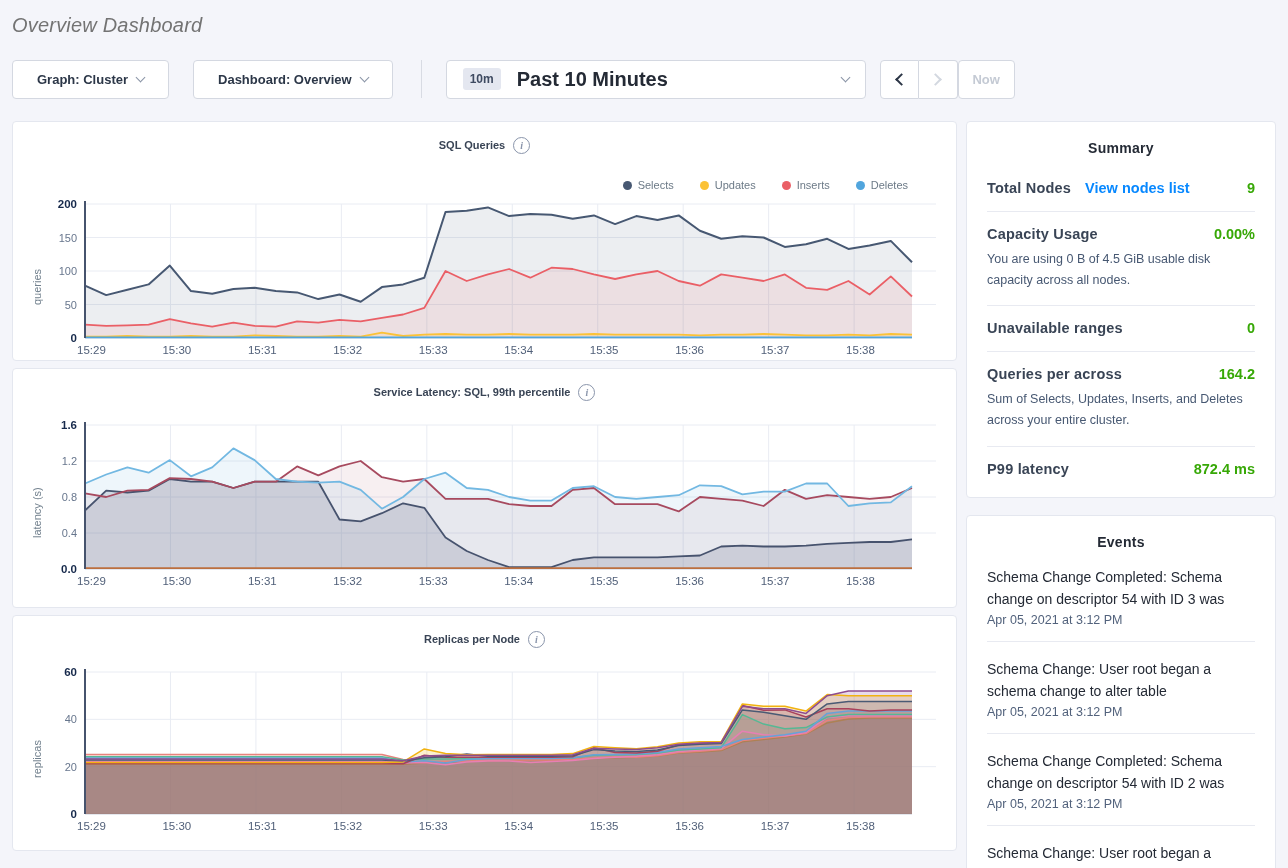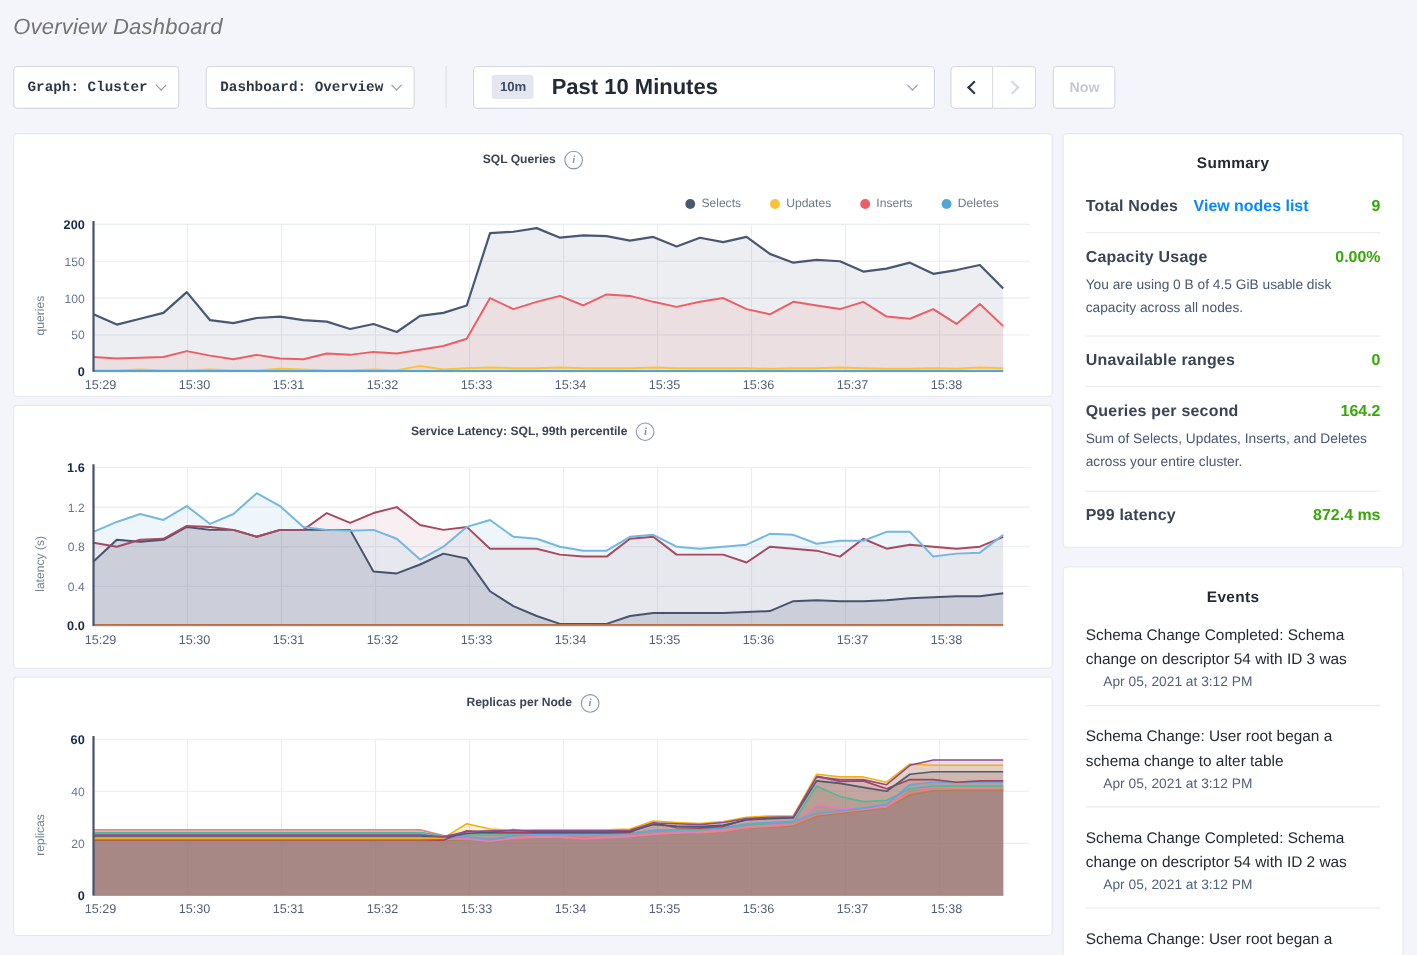--- a/index.html
+++ b/index.html
@@ -3,43 +3,43 @@
 <meta charset="utf-8">
 <style>
   * { margin:0; padding:0; box-sizing:border-box; }
   html,body { width:1288px; height:868px; overflow:hidden; background:#f4f5fa;
     font-family:"Liberation Sans", sans-serif; color:#242a35; }
   h1.page-title { font-size:20px; font-weight:500; color:#737373; margin:14px 0 0 12px; letter-spacing:.2px;font-style:italic; }
 
   
   .controls { display:flex; align-items:center; margin:22px 12px 0 12px; height:40px; }
   .dd { display:flex; align-items:center; justify-content:center; gap:9px; background:#fff;
-    border:1px solid #d4d8e1; border-radius:4px; height:39px; padding:0 12px; font-size:13px;
-    font-weight:700; color:#2c3748; cursor:pointer; font-family:Liberation Mono, monospace; }
+    border:1px solid #d4d8e1; border-radius:4px; height:39px; padding:0 24px; font-size:13px;
+    font-weight:700; color:#2c3748; cursor:pointer; font-family:Liberation Sans, sans-serif; }
   .dd + .dd { margin-left:24px; }
   .chev { display:inline-block; width:7px; height:7px; border-left:1.8px solid #8a94a6;
     border-bottom:1.8px solid #8a94a6; transform:rotate(-45deg); margin-top:-4px; }
   .vdiv { width:1px; height:38px; background:#d8dbe3; margin:0 24px 0 28px; }
   .range-picker { display:flex; align-items:center; background:#fff; border:1px solid #d4d8e1;
     border-radius:4px; height:39px; width:420px; padding:0 16px; cursor:pointer; }
   .range-badge { background:#e4e7f0; color:#3e4a61; font-size:12px; font-weight:700;
     border-radius:3px; padding:4px 7px; }
   .range-label { font-size:20px; font-weight:700; color:#242a35; margin-left:16px; }
   .range-picker .chev { margin-left:auto; }
   .nav-group { display:flex; margin-left:14px; }
   .nav { width:39px; height:39px; background:#fff; border:1px solid #d4d8e1; display:flex;
     align-items:center; justify-content:center; cursor:pointer; }
   .nav.prev { border-radius:4px 0 0 4px; }
   .nav.next { border-radius:0 4px 4px 0; border-left:none; }
   .arrow { display:inline-block; width:9px; height:9px; border-left:2.6px solid #2c3646;
     border-bottom:2.6px solid #2c3646; }
   .arrow.left  { transform:rotate(45deg); margin-left:4px; }
   .arrow.right { transform:rotate(225deg); margin-right:4px; }
   .nav.disabled .arrow { border-color:#d3d8e0; }
-  .now { margin-left:15px; width:57px; height:39px; background:#fff; border:1px solid #d4d8e1;
+  .now { width:57px; height:39px; background:#fff; border:1px solid #d4d8e1;
     border-radius:4px; font-size:13px; font-weight:700; color:#c4cad4; font-family:inherit; }
 
   
   .main { display:flex; margin:22px 12px 0 12px; gap:9px; align-items:flex-start; }
   .charts-col { width:945px; display:flex; flex-direction:column; gap:7px; }
   .side-col { width:310px; display:flex; flex-direction:column; gap:17px; }
   .panel { background:#fff; border:1px solid #e4e7ef; border-radius:4px; }
 
   
   .chart-panel { padding:12px 16px 6px 16px; }
@@ -73,21 +73,21 @@
   .slink { font-size:14.5px; font-weight:700; color:#0788ff; text-decoration:none; cursor:pointer; }
   .svalue { margin-left:auto; font-size:14.5px; font-weight:700; color:#37a806; }
   .sdesc { font-size:12.5px; color:#475872; line-height:1.65; margin-top:7px; }
   .sdiv { border:none; border-top:1px solid #e8eaf1; margin:15px 0 14px 0; }
   .summary-panel .first { margin-top:24px; }
 
   
   .events-panel { padding:18px 20px; min-height:360px; }
   .event { margin-top:16px; cursor:pointer; }
   .emsg { font-size:14px; color:#242a35; line-height:22px; }
-  .etime { font-size:12.5px; color:#52627c; margin-top:3px;margin-left:16px; }
+  .etime { font-size:12.5px; color:#52627c; margin-top:3px; }
   .ediv { border:none; border-top:1px solid #e8eaf1; margin:14px 0 0 0; }
 </style>
 </head>
 <body>
 
 <h1 class="page-title">Overview Dashboard</h1>
 
 <div class="controls">
   <button class="dd">
     <span>Graph: Cluster</span>
@@ -320,21 +320,21 @@
       <div class="srow">
         <div class="srow-main">
           <span class="slabel">Unavailable ranges</span>
           <span class="svalue">0</span>
         </div>
       </div>
       <hr class="sdiv">
 
       <div class="srow">
         <div class="srow-main">
-          <span class="slabel">Queries per second</span>
+          <span class="slabel">Queries per across</span>
           <span class="svalue">164.2</span>
         </div>
         <p class="sdesc">Sum of Selects, Updates, Inserts, and Deletes across your entire cluster.</p>
       </div>
       <hr class="sdiv">
 
       <div class="srow">
         <div class="srow-main">
           <span class="slabel">P99 latency</span>
           <span class="svalue">872.4 ms</span>

